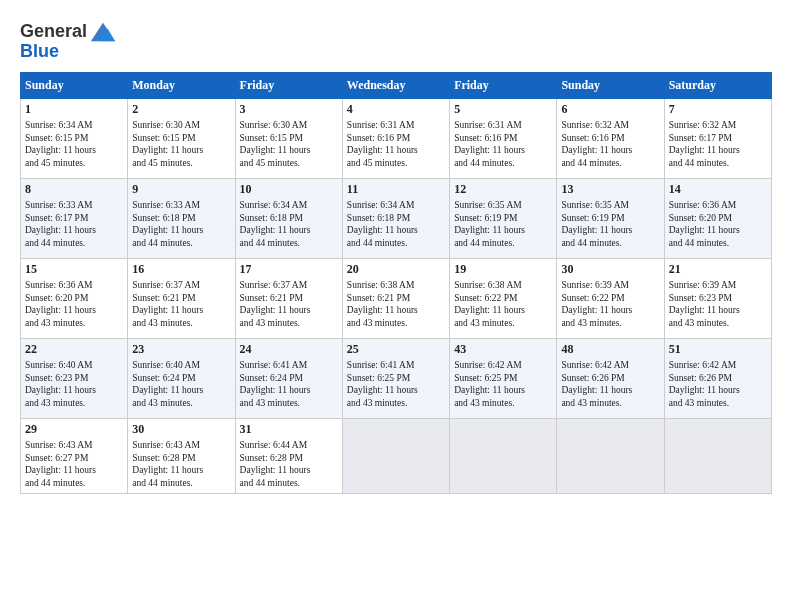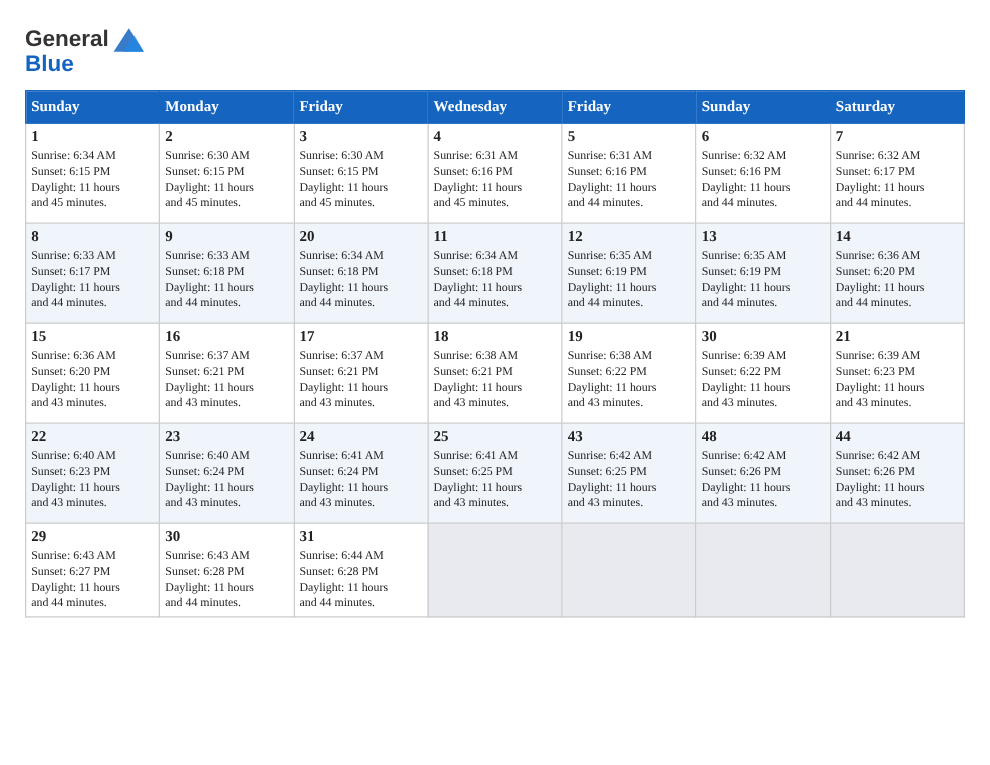--- a/index.html
+++ b/index.html
@@ -186,21 +186,21 @@
             <span style="display: block; line-height: 1.35;">and 44 minutes.</span>
           </td>
           <td>
             <span class="day-num">9</span>
             <span style="display: block; line-height: 1.35;">Sunrise: 6:33 AM</span>
             <span style="display: block; line-height: 1.35;">Sunset: 6:18 PM</span>
             <span style="display: block; line-height: 1.35;">Daylight: 11 hours</span>
             <span style="display: block; line-height: 1.35;">and 44 minutes.</span>
           </td>
           <td>
-            <span class="day-num">20</span>
+            <span class="day-num">10</span>
             <span style="display: block; line-height: 1.35;">Sunrise: 6:34 AM</span>
             <span style="display: block; line-height: 1.35;">Sunset: 6:18 PM</span>
             <span style="display: block; line-height: 1.35;">Daylight: 11 hours</span>
             <span style="display: block; line-height: 1.35;">and 44 minutes.</span>
           </td>
           <td>
             <span class="day-num">11</span>
             <span style="display: block; line-height: 1.35;">Sunrise: 6:34 AM</span>
             <span style="display: block; line-height: 1.35;">Sunset: 6:18 PM</span>
             <span style="display: block; line-height: 1.35;">Daylight: 11 hours</span>
@@ -244,21 +244,21 @@
             <span style="display: block; line-height: 1.35;">and 43 minutes.</span>
           </td>
           <td>
             <span class="day-num">17</span>
             <span style="display: block; line-height: 1.35;">Sunrise: 6:37 AM</span>
             <span style="display: block; line-height: 1.35;">Sunset: 6:21 PM</span>
             <span style="display: block; line-height: 1.35;">Daylight: 11 hours</span>
             <span style="display: block; line-height: 1.35;">and 43 minutes.</span>
           </td>
           <td>
-            <span class="day-num">18</span>
+            <span class="day-num">20</span>
             <span style="display: block; line-height: 1.35;">Sunrise: 6:38 AM</span>
             <span style="display: block; line-height: 1.35;">Sunset: 6:21 PM</span>
             <span style="display: block; line-height: 1.35;">Daylight: 11 hours</span>
             <span style="display: block; line-height: 1.35;">and 43 minutes.</span>
           </td>
           <td>
             <span class="day-num">19</span>
             <span style="display: block; line-height: 1.35;">Sunrise: 6:38 AM</span>
             <span style="display: block; line-height: 1.35;">Sunset: 6:22 PM</span>
             <span style="display: block; line-height: 1.35;">Daylight: 11 hours</span>
@@ -316,21 +316,21 @@
             <span style="display: block; line-height: 1.35;">and 43 minutes.</span>
           </td>
           <td>
             <span class="day-num">48</span>
             <span style="display: block; line-height: 1.35;">Sunrise: 6:42 AM</span>
             <span style="display: block; line-height: 1.35;">Sunset: 6:26 PM</span>
             <span style="display: block; line-height: 1.35;">Daylight: 11 hours</span>
             <span style="display: block; line-height: 1.35;">and 43 minutes.</span>
           </td>
           <td>
-            <span class="day-num">44</span>
+            <span class="day-num">51</span>
             <span style="display: block; line-height: 1.35;">Sunrise: 6:42 AM</span>
             <span style="display: block; line-height: 1.35;">Sunset: 6:26 PM</span>
             <span style="display: block; line-height: 1.35;">Daylight: 11 hours</span>
             <span style="display: block; line-height: 1.35;">and 43 minutes.</span>
           </td>
         </tr>
         <tr class="last-row">
           <td>
             <span class="day-num">29</span>
             <span style="display: block; line-height: 1.35;">Sunrise: 6:43 AM</span>

